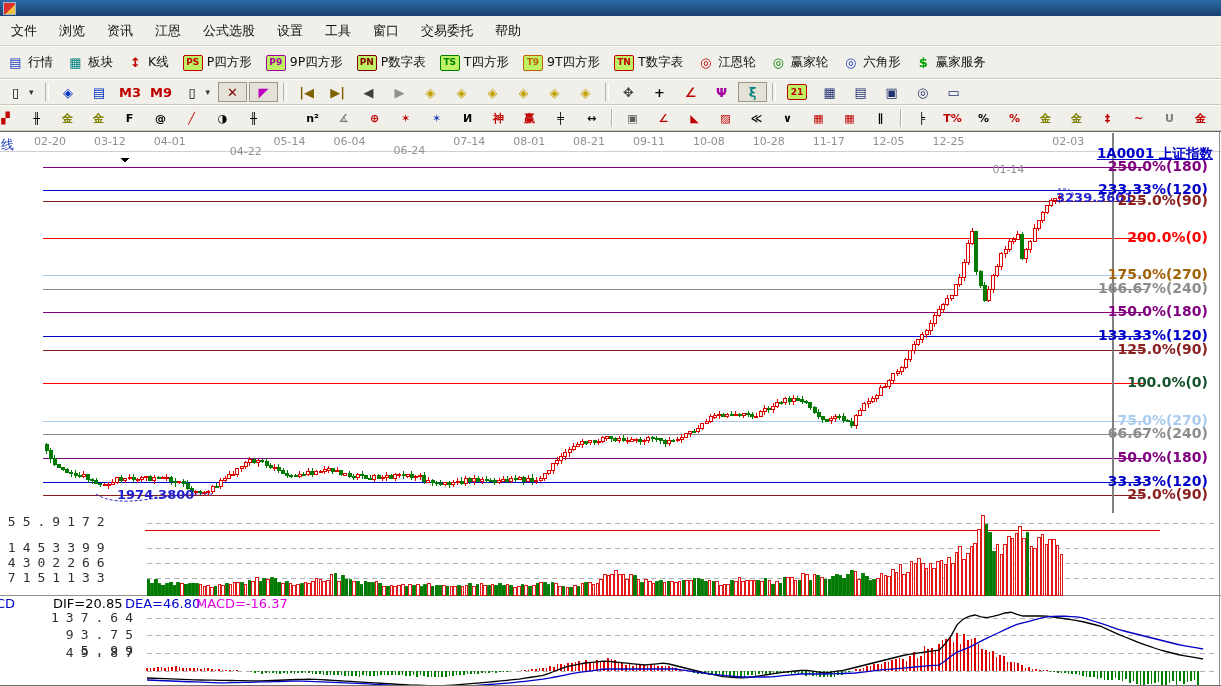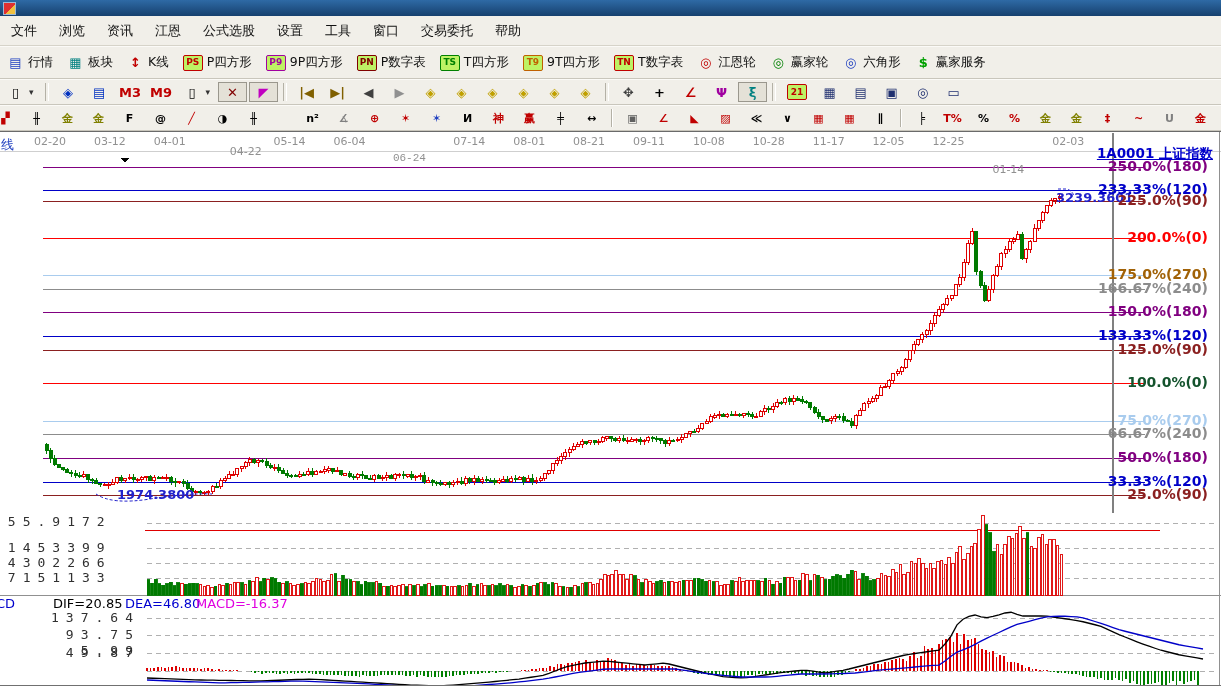--- a/index.html
+++ b/index.html
@@ -1404,21 +1404,21 @@
     <div class="lbl macdname">MACD</div>
     <div class="lbl dif">DIF=20.85</div>
     <div class="lbl dea">DEA=46.80</div>
     <div class="lbl macdv">MACD=-16.37</div>
   <div class="lbl date" style="left: 29px; top: 3px;">02-20</div>
       <div class="lbl date" style="left: 88.9px; top: 3px;">03-12</div>
       <div class="lbl date" style="left: 148.8px; top: 3px;">04-01</div>
       <div class="lbl date" style="left: 208.7px; top: 13px; margin-left: 16px;">04-22</div>
       <div class="lbl date" style="left: 268.6px; top: 3px;">05-14</div>
       <div class="lbl date" style="left: 328.5px; top: 3px;">06-04</div>
-      <div class="lbl date" style="left: 388.4px; top: 20px; font-family: Liberation Mono, monospace;">06-24</div>
+      <div class="lbl date" style="left: 388.4px; top: 12px;">06-24</div>
       <div class="lbl date" style="left: 448.3px; top: 3px;">07-14</div>
       <div class="lbl date" style="left: 508.2px; top: 3px;">08-01</div>
       <div class="lbl date" style="left: 568.1px; top: 3px;">08-21</div>
       <div class="lbl date" style="left: 628px; top: 3px;">09-11</div>
       <div class="lbl date" style="left: 687.9px; top: 3px;">10-08</div>
       <div class="lbl date" style="left: 747.8px; top: 3px;">10-28</div>
       <div class="lbl date" style="left: 807.7px; top: 3px;">11-17</div>
       <div class="lbl date" style="left: 867.6px; top: 3px;">12-05</div>
       <div class="lbl date" style="left: 927.5px; top: 3px;">12-25</div>
       <div class="lbl date" style="left: 987.4px; top: 3px; margin-top: 28px;">01-14</div>

